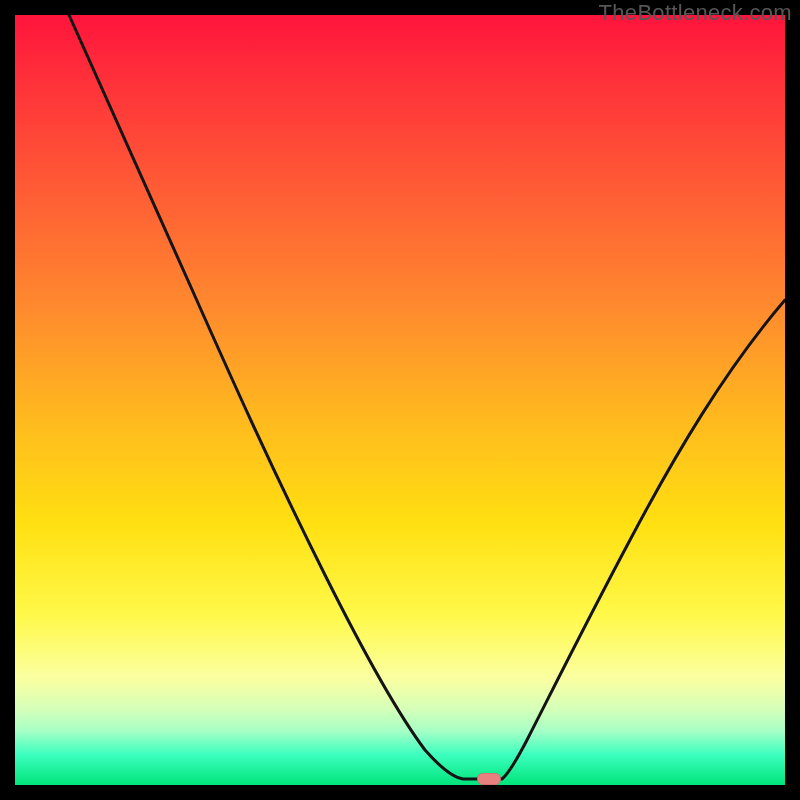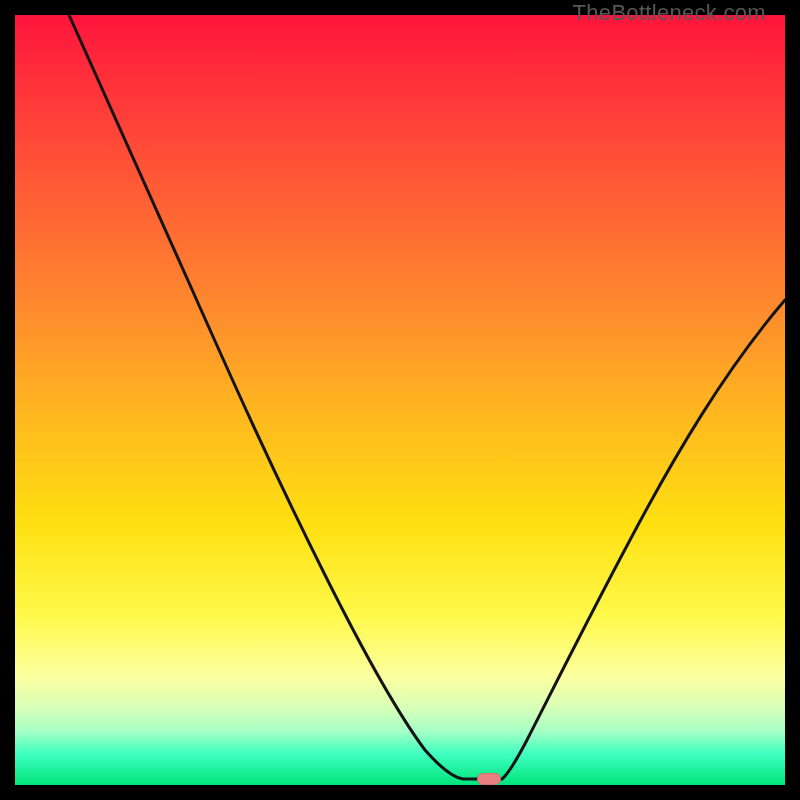--- a/index.html
+++ b/index.html
@@ -36,21 +36,21 @@
       #fbffa0 86%,
       #d7ffb8 90%,
       #a6ffc6 93%,
       #3effc0 96%,
       #00e47a 100%
     );
   }
   .watermark {
     position: absolute;
     top: 0px;
-    right: 34px;
+    right: 8px;
     color: #575757;
     font-size: 22px;
     font-weight: 500;
     letter-spacing: 0.3px;
     user-select: none;
   }
   svg.curve {
     position: absolute;
     left: 0;
     top: 0;

